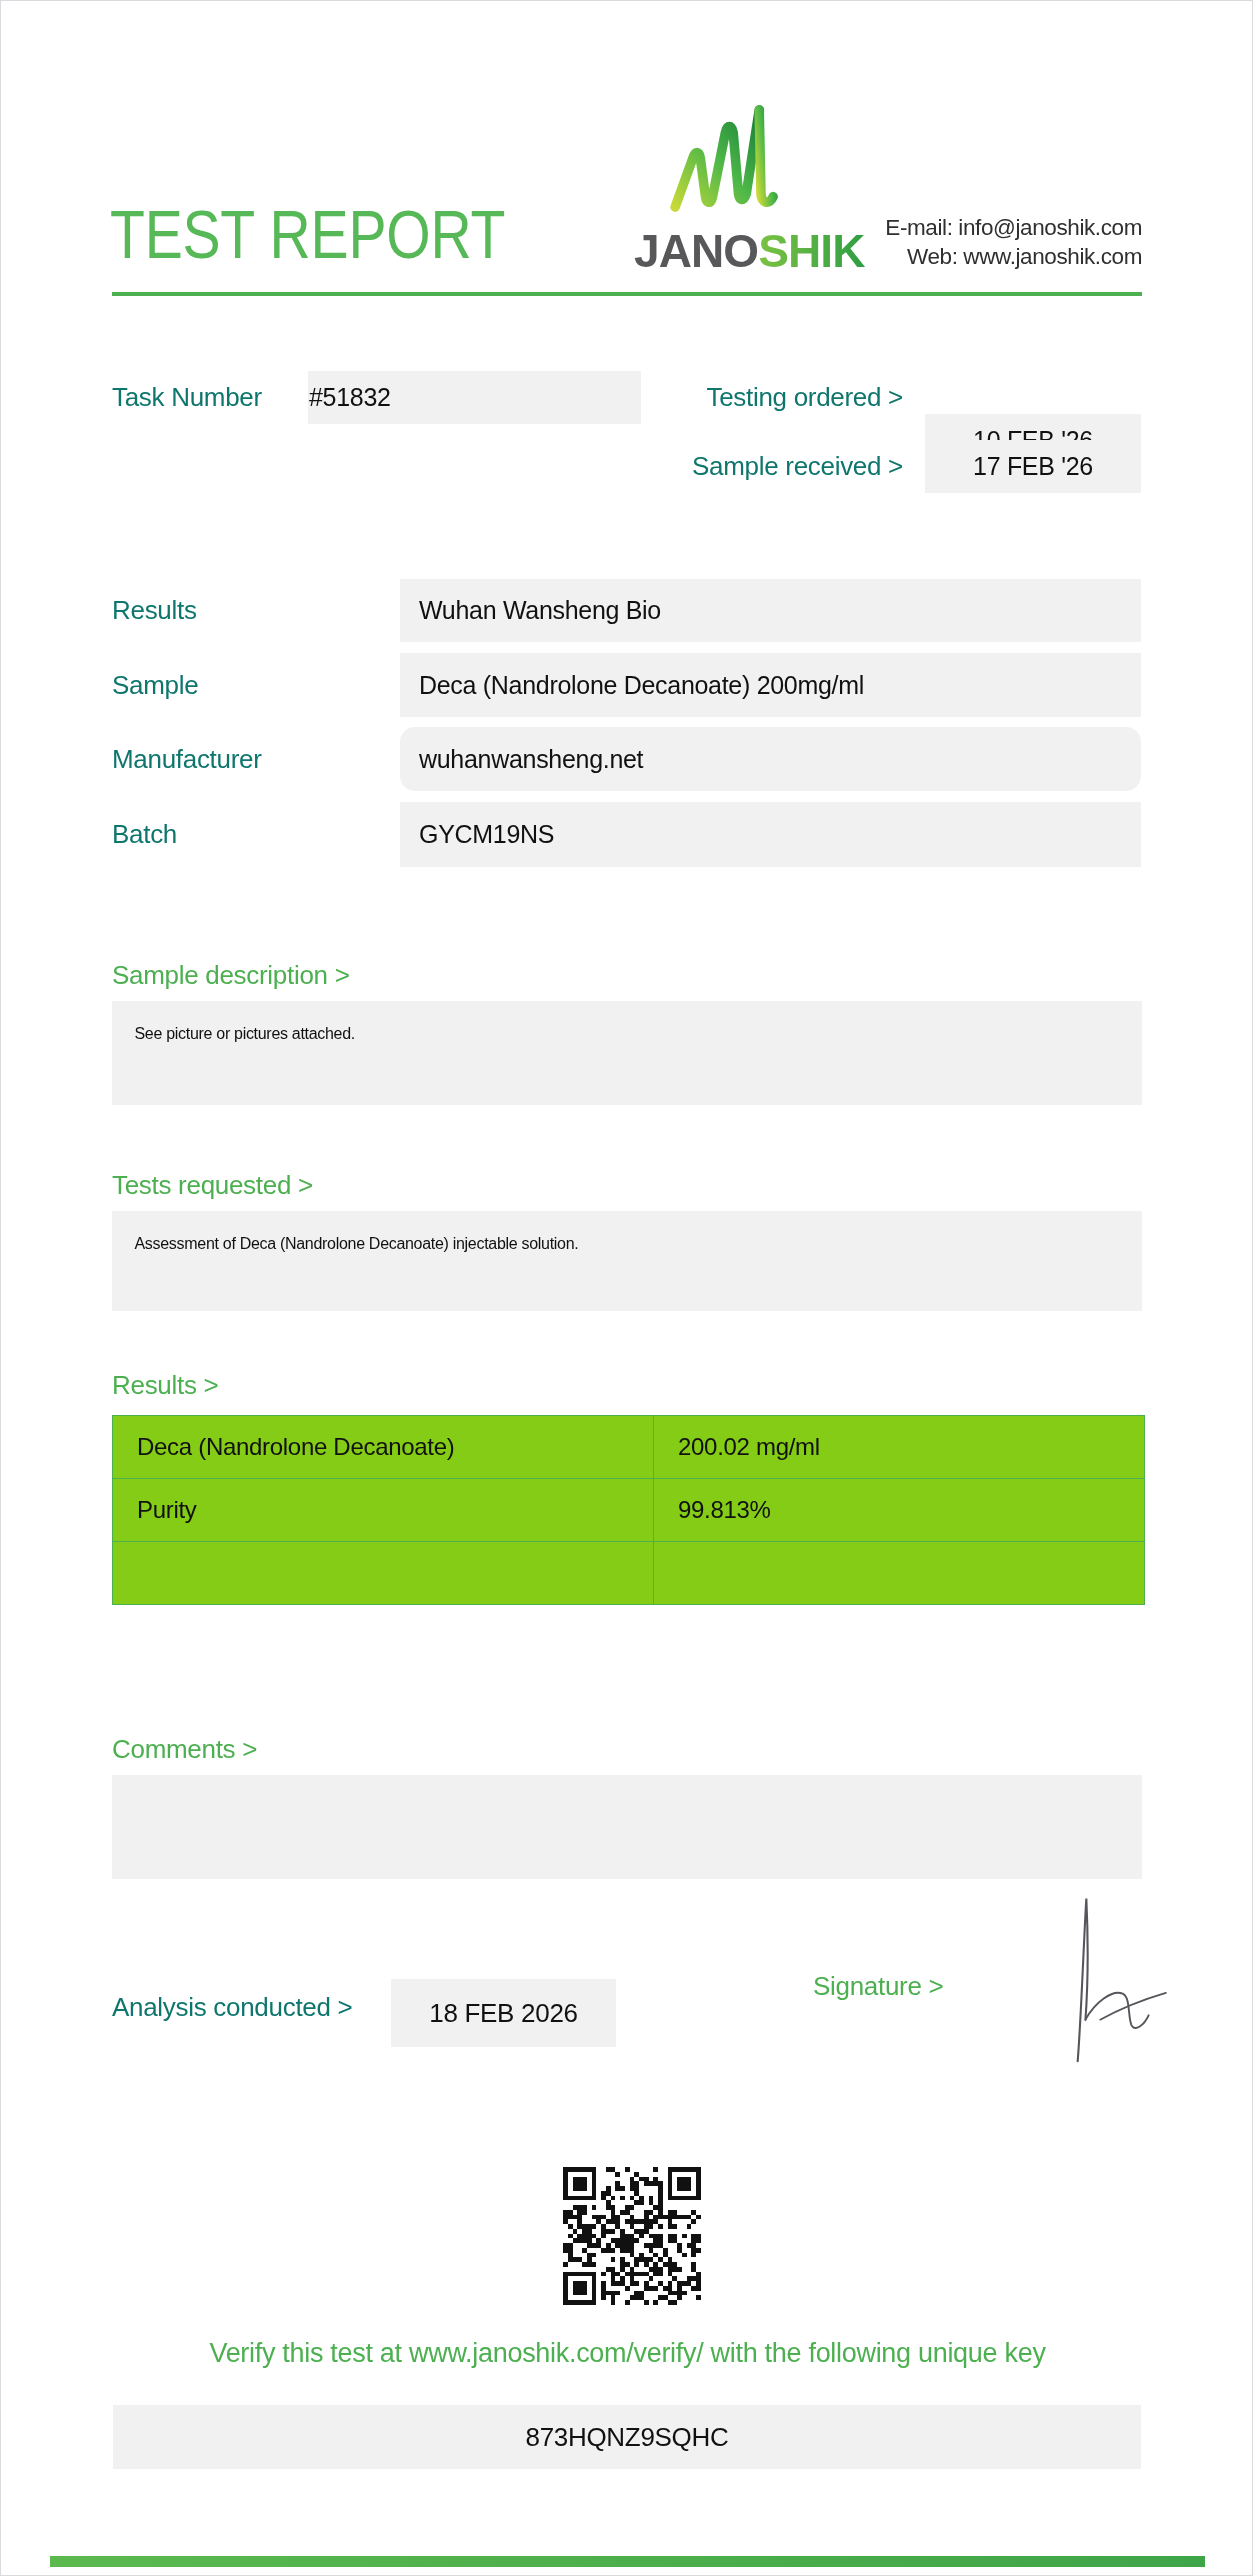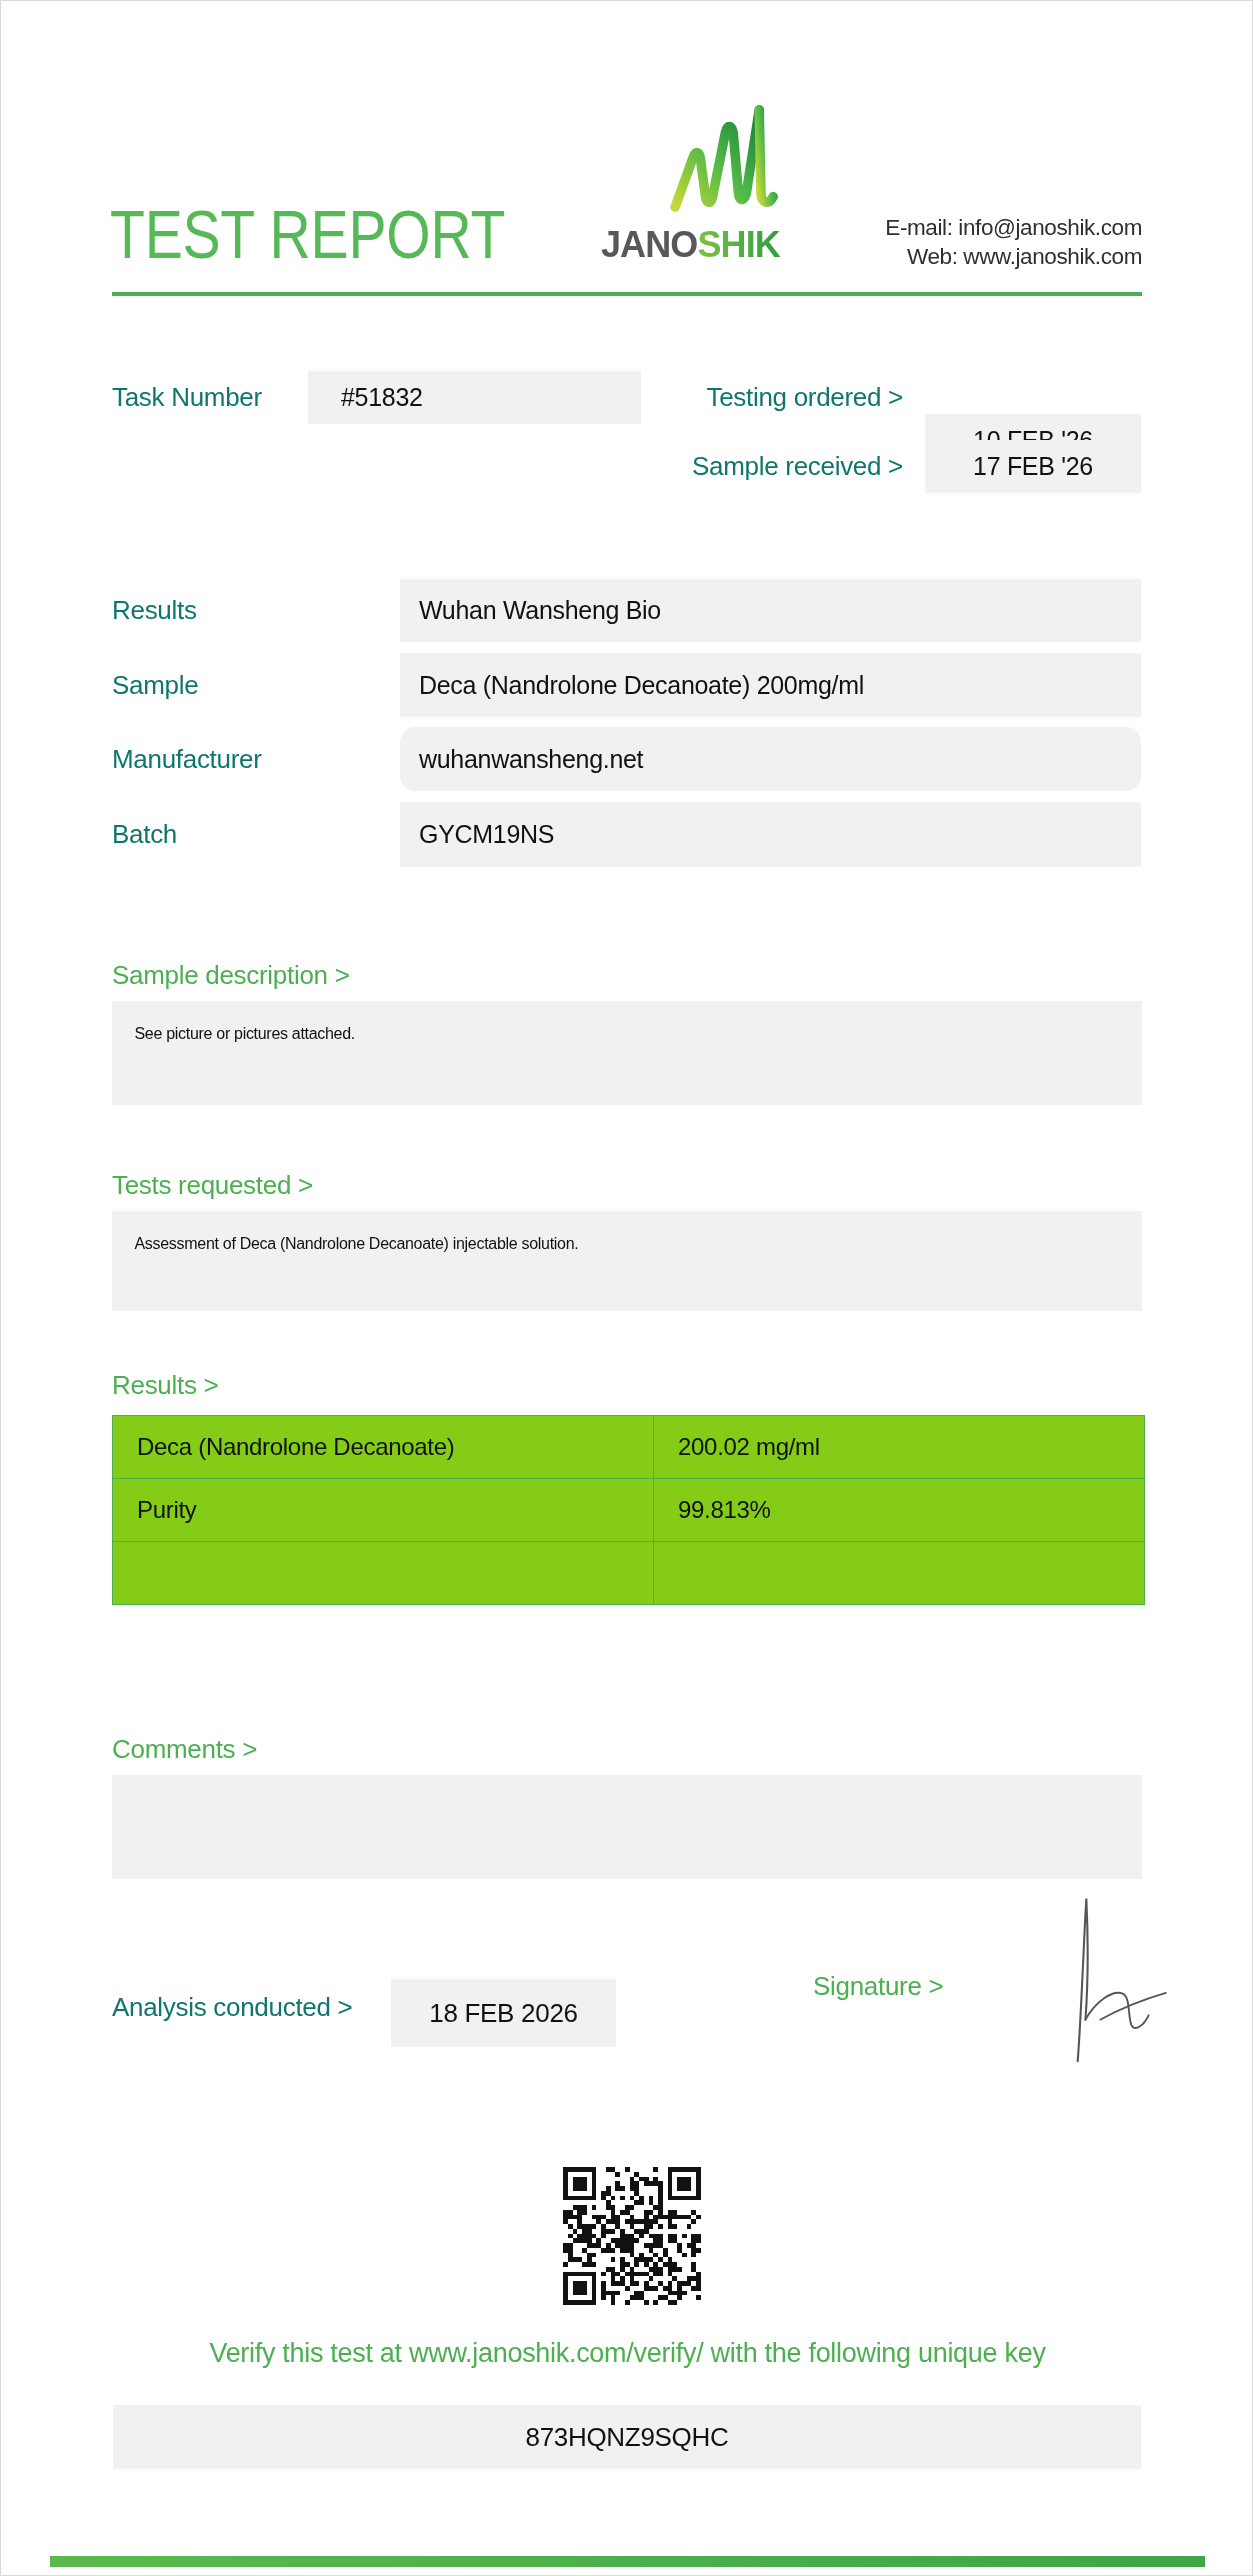--- a/index.html
+++ b/index.html
@@ -6,21 +6,21 @@
   body{font-family:"Liberation Sans","DejaVu Sans",sans-serif;letter-spacing:-0.3px;color:#1a1a1a;}
   .page{position:relative;width:1253px;height:2576px;background:#fff;box-sizing:border-box;
         border:0.9px solid #d9d9de;overflow:hidden;}
   .abs{position:absolute;}
   .label{font-size:26px;color:#0f766e;}
   .vcenter{display:flex;align-items:center;}
   .gbox{background:#f1f1f1;}
   .value{font-size:25px;color:#111;}
   
   .title{font-size:68px;font-weight:400;color:#56b857;transform:scaleX(0.84);transform-origin:left center;white-space:nowrap;}
-  .wordmark{font-size:36px;font-weight:700;letter-spacing:-0.9px;white-space:nowrap;}
+  .wordmark{font-size:46px;font-weight:700;letter-spacing:-0.9px;white-space:nowrap;margin-left:33px;}
   .wm-dark{color:#58585a;}
   .wm-green{background:linear-gradient(90deg,#7cc242,#2e9e44);-webkit-background-clip:text;background-clip:text;color:transparent;}
   .contact{font-size:22.5px;color:#2f2f2f;text-align:right;line-height:28.6px;letter-spacing:-0.4px;}
   .rule{background:#4caf50;}
   
   .sec-label{font-size:26px;color:#4caf50;}
   .secbox{background:#f1f1f1;box-sizing:border-box;padding:24px 22.5px;font-size:16px;color:#111;}
   
   table.results{border-collapse:collapse;width:1033px;table-layout:fixed;}
   table.results td{border:1.7px solid #4caf50;height:62px;padding:0 0 0 24px;font-size:24px;color:#111;background:#84cc16;}
@@ -51,21 +51,21 @@
   <div class="abs wordmark" style="left:600px;top:223px;"><span class="wm-dark">JANO</span><span class="wm-green">SHIK</span></div>
 
   <div class="abs contact" style="left:881px;top:213px;width:260px;">
     <div>E-mail: info@janoshik.com</div>
     <div>Web: www.janoshik.com</div>
   </div>
 
   <div class="abs rule" style="left:111px;top:291px;width:1030px;height:4.3px;"></div>
 
   <div class="abs label vcenter" style="left:111px;top:370px;height:53px;">Task Number</div>
-  <div class="abs gbox vcenter value" style="left:307px;top:370px;width:333px;height:53px;padding-left:33px;box-sizing:border-box;">#51832</div>
+  <div class="abs gbox vcenter value" style="left:307px;top:370px;width:333px;height:53px;padding-left:1px;box-sizing:border-box;">#51832</div>
 
   <div class="abs label vcenter" style="left:606px;top:370px;width:296px;height:53px;justify-content:flex-end;">Testing ordered &gt;</div>
   <div class="abs gbox vcenter value" style="left:924px;top:370px;width:216px;height:53px;justify-content:center;margin-top:43px;">10 FEB '26</div>
 
   <div class="abs label vcenter" style="left:606px;top:439px;width:296px;height:53px;justify-content:flex-end;">Sample received &gt;</div>
   <div class="abs gbox vcenter value" style="left:924px;top:439px;width:216px;height:53px;justify-content:center;">17 FEB '26</div>
 
   <div class="abs label vcenter" style="left:111px;top:578px;height:63px;">Results</div>
   <div class="abs gbox vcenter value" style="left:399px;top:578px;width:741px;height:63px;padding-left:19px;box-sizing:border-box;">Wuhan Wansheng Bio</div>
 

